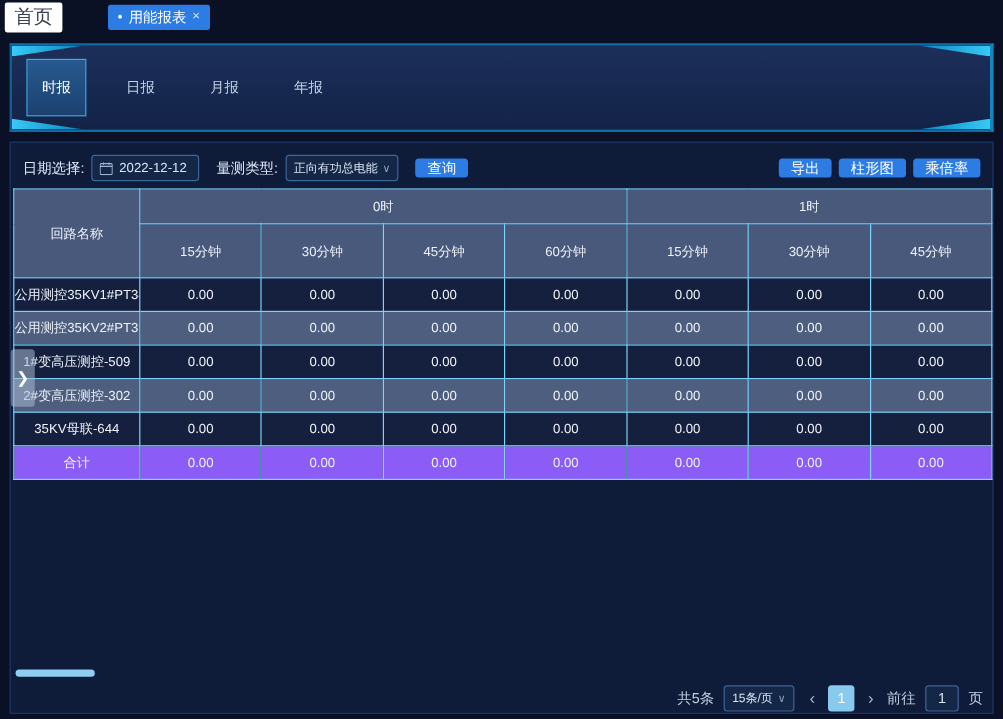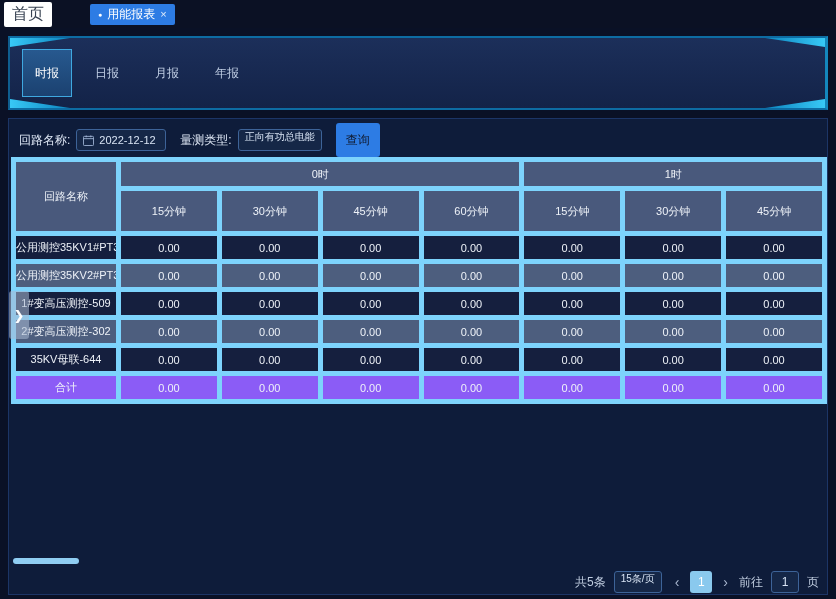--- a/index.html
+++ b/index.html
@@ -21,46 +21,46 @@
                background:linear-gradient(180deg,#1c2f5a 0%,#132348 100%);
                border-top:2px solid #0d6ca3; border-bottom:2px solid #0d6ca3;
                border-left:2px solid #0f5e8f; border-right:3px solid #1487bd; }
   .corner { position:absolute; width:60px; height:9px;
             background:linear-gradient(90deg,#38c9f6,#0d84bf); }
   .corner.tl { left:0; top:0; clip-path:polygon(0 0,100% 0,0 100%); }
   .corner.tr { right:0; top:0; clip-path:polygon(0 0,100% 0,100% 100%); background:linear-gradient(270deg,#38c9f6,#0d84bf); }
   .corner.bl { left:0; bottom:0; clip-path:polygon(0 0,0 100%,100% 100%); }
   .corner.br { right:0; bottom:0; clip-path:polygon(100% 0,0 100%,100% 100%); background:linear-gradient(270deg,#38c9f6,#0d84bf); }
   .tabs { position:absolute; left:12px; top:10px; display:flex; align-items:center; height:50px; }
-  .tab { font-size:12px; color:#c2d0e6; width:50px; text-align:center; cursor:pointer; margin-right:10px; }
+  .tab { font-size:12px; color:#c2d0e6; width:50px; text-align:center; cursor:pointer; margin-right:20px; }
   .tab.active { height:48px; line-height:46px; color:#fff;
                 background:linear-gradient(180deg,#27598f,#1b4170);
                 border:1px solid #3fa8e0; }
   
   .main-panel { position:absolute; left:8px; top:118px; width:820px; height:477px;
                 background:#0e1c3a; border:1px solid #1c3566; }
   
   .filter-row { position:absolute; left:0; top:9px; width:100%; height:24px;
                 display:flex; align-items:center; padding:0 10px; font-size:12px; }
   .flabel { color:#dfe8f6; margin-right:6px; white-space:nowrap; }
   .date-box { display:flex; align-items:center; gap:5px; width:90px; height:22px;
               border:1px solid #3d6398; background:#152747; color:#d8e4f4;
               border-radius:3px; padding:0 6px; margin-right:14px; cursor:pointer; font-size:11px; white-space:nowrap; }
-  .select-box { display:flex; align-items:center; justify-content:space-between; gap:17px;
+  .select-box { display:flex; align-items:center; justify-content:space-between; gap:4px;
                 height:22px; border:1px solid #3d6398; background:#152747; color:#d8e4f4;
-                border-radius:3px; padding:0 6px; margin-right:14px; cursor:pointer; font-size:10px; white-space:nowrap;flex-direction:column; }
+                border-radius:3px; padding:0 6px; margin-right:14px; cursor:pointer; font-size:10px; white-space:nowrap; }
   .chev { font-size:9px; color:#8fa3c0; }
-  .btn { background:#2d7ce4; color:#0f172a; border:none; border-radius:3px; height:34px;
+  .btn { background:#2d7ce4; color:#ffffff; border:none; border-radius:3px; height:16px;
          padding:0 10px; font-size:12px; cursor:pointer; white-space:nowrap;
          font-family:"Liberation Sans","DejaVu Sans",sans-serif; }
   .right-btns { margin-left:auto; display:flex; gap:6px; }
   
   .tbl-wrap { position:absolute; left:2px; top:38px; width:816px; }
   table { border-collapse:collapse; width:816px; table-layout:fixed; }
-  th,td { border:5px solid #7dd3fc; font-size:11px; font-weight:normal;
+  th,td { border:1px solid #7dd3fc; font-size:11px; font-weight:normal;
           text-align:center; color:#eef2f8; overflow:hidden; white-space:nowrap; }
   col.name-col { width:105px; }
   thead th { background:#49597c; }
   tr.grp-row th { height:29px; }
   tr.sub-row th { height:45px; }
   tbody tr { height:28px; }
   tbody tr.dark td { background:#151f3e; }
   tbody tr.light td { background:#4d5e7e; }
   tbody tr.total td { background:#8b5cf6; }
   
@@ -104,36 +104,41 @@
     <div class="tab active">时报</div>
     <div class="tab">日报</div>
     <div class="tab">月报</div>
     <div class="tab">年报</div>
   </div>
 </div>
 
 <div class="main-panel">
 
   <div class="filter-row">
-    <span class="flabel">回路名称:</span>
+    <span class="flabel">日期选择:</span>
     <div class="date-box">
       <svg class="cal-icon" viewBox="0 0 12 12">
           <rect x="0.5" y="1.5" width="11" height="10" rx="1" fill="none" stroke="#9fb4d4"></rect>
           <line x1="0.5" y1="4" x2="11.5" y2="4" stroke="#9fb4d4"></line>
            <line x1="3.5" y1="0.5" x2="3.5" y2="2.5" stroke="#9fb4d4"></line>
            <line x1="8.5" y1="0.5" x2="8.5" y2="2.5" stroke="#9fb4d4"></line>
         </svg>
       <span>2022-12-12</span>
     </div>
     <span class="flabel">量测类型:</span>
     <div class="select-box">
       <span>正向有功总电能</span>
       <span class="chev">∨</span>
     </div>
     <button class="btn">查询</button>
+    <div class="right-btns">
+      <button class="btn">导出</button>
+      <button class="btn">柱形图</button>
+      <button class="btn">乘倍率</button>
+    </div>
   </div>
 
   <div class="tbl-wrap">
     <table>
       <colgroup>
         <col class="name-col">
           <col>
           <col>
           <col>
           <col>

